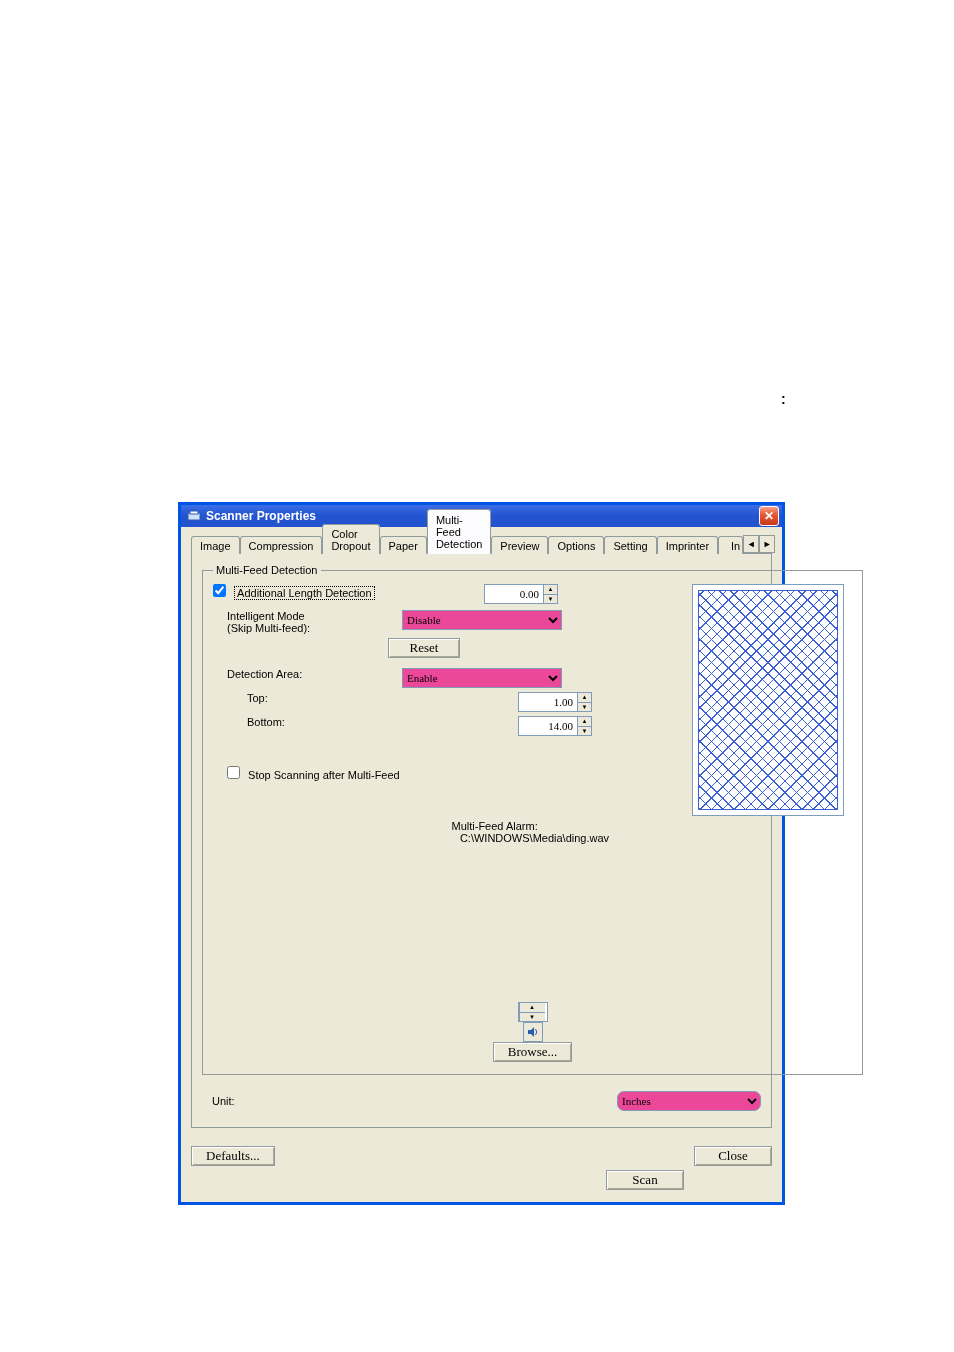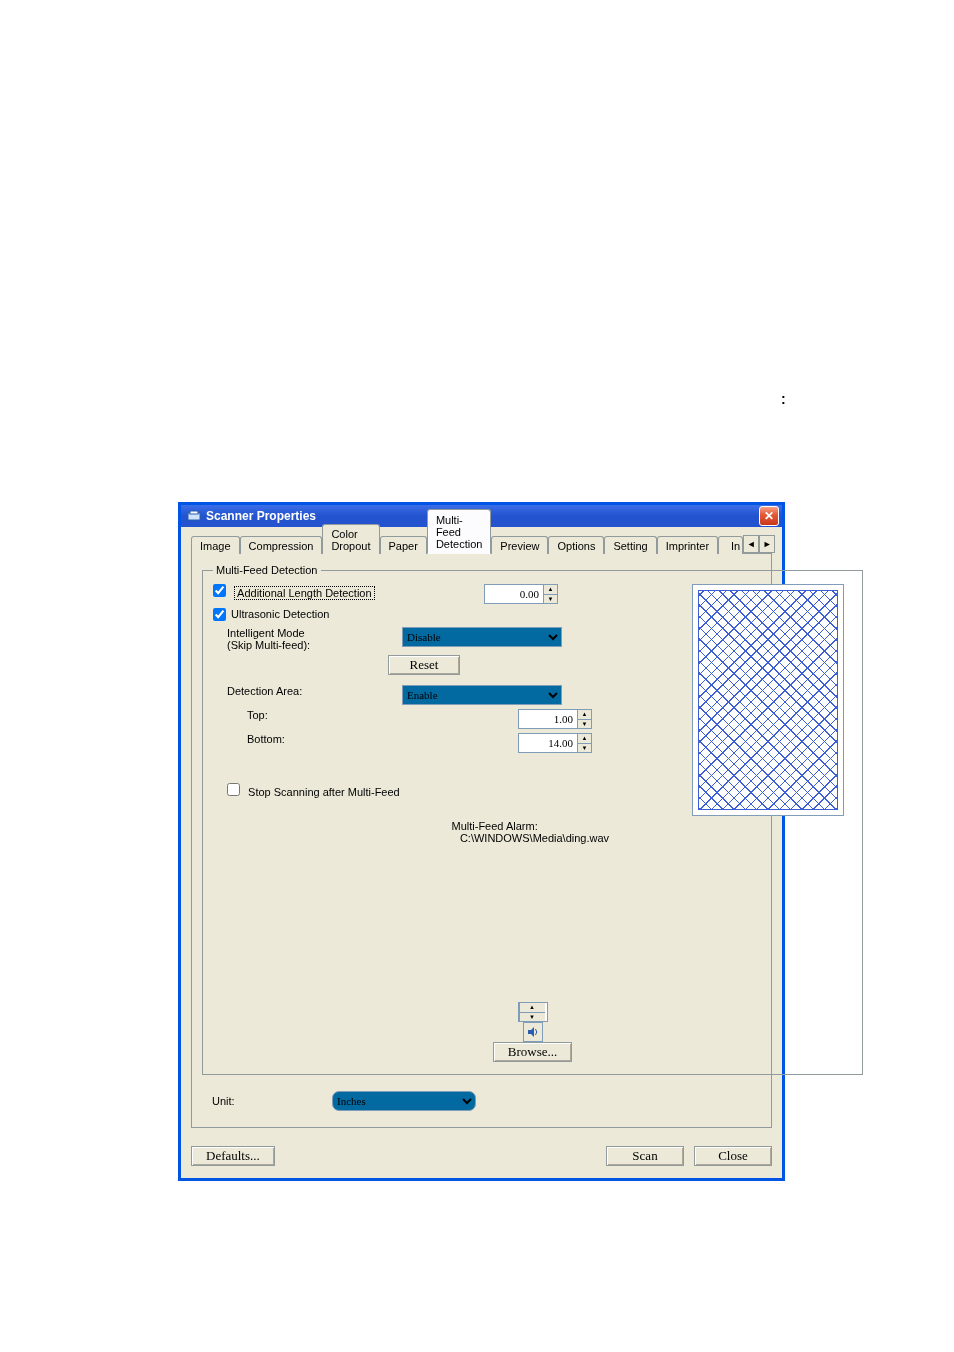--- a/index.html
+++ b/index.html
@@ -27,39 +27,39 @@
   .lbl{font-size:11px;}
   .lbl.dashed{border:1px dotted #000;padding:0 2px;}
   .lbl.disabled{color:#a0a0a0;}
   .col-left{width:175px;flex:0 0 175px;}
   .col-mid{width:170px;flex:0 0 170px;}
   .spinner{display:inline-flex;border:1px solid #7f9db9;background:#fff;height:18px;}
   .spinner input{border:none;width:50px;text-align:right;padding:0 4px;font-family:Liberation Serif, serif;font-size:11px;outline:none;}
   .spinbtns{display:flex;flex-direction:column;width:14px;}
   .spinbtns div{flex:1;border-left:1px solid #7f9db9;background:#ece9d8;display:flex;align-items:center;justify-content:center;font-size:6px;cursor:pointer;}
   .spinbtns div:first-child{border-bottom:1px solid #7f9db9;}
-  select.combo{border:1px solid #7f9db9;background:#0369a1;font-family:Tahoma;font-size:11px;height:20px;width:160px;}
+  select.combo{border:1px solid #7f9db9;background:#ec4899;font-family:Tahoma;font-size:11px;height:20px;width:160px;}
   .btn{border:1px solid #919b9c;background:#ece9d8;padding:1px 14px;font-family:Tahoma;font-size:13px;cursor:pointer;height:20px;box-shadow:inset 1px 1px 0 #fff, inset -1px -1px 0 #aca899;}
   .preview{width:150px;height:230px;border:1px solid #7f9db9;position:relative;overflow:hidden;background:#fff;}
   .crosshatch{position:absolute;inset:0;background-image:
     repeating-linear-gradient(45deg,#3d5fd6 0,#3d5fd6 1px,transparent 1px,transparent 8px),
     repeating-linear-gradient(-45deg,#3d5fd6 0,#3d5fd6 1px,transparent 1px,transparent 8px);
     border:1px solid #3d5fd6;margin:5px;}
   .group-inner{display:flex;}
   .group-left{flex:0 0 360px;}
   .group-right{flex:0 0 160px;padding-left:10px;}
   .indent{margin-left:14px;}
   .indent2{margin-left:34px;}
   .alarm-row{display:flex;align-items:center;margin-top:4px;flex-direction:column;}
   .alarm-path{flex:0 0 170px;font-size:11px;margin-left:4px;}
   .speaker-icon{width:18px;height:18px;border:1px solid #7f9db9;background:#ece9d8;margin:0 6px;display:flex;align-items:center;justify-content:center;}
   .bottom-btns{display:flex;margin-top:18px;}
   .bottom-btns .btn{min-width:78px;}
   .spacer{flex:1;}
-  .unit-row{display:flex;align-items:center;margin-top:16px;margin-left:10px;}
+  .unit-row{display:flex;align-items:center;margin-top:16px;margin-left:10px;justify-content:space-between;}
 </style>
 </head>
 <body>
 <div class="page">
   <div class="colon">:</div>
 
   <div class="window">
 
     <div class="titlebar">
       <span class="icon">
@@ -105,24 +105,20 @@
                 </div>
                 <div class="col-mid" style="text-align:right;">
                   <span class="spinner">
                     <input type="text" value="0.00" style="">
                     <span class="spinbtns">
                         <div>▲</div>
                         <div>▼</div>
                       </span>
                   </span>
                 </div>
-              </div>
-              <div class="row">
-                <input type="checkbox" class="chk" checked="" style="">
-                <span class="lbl">Ultrasonic Detection</span>
               </div>
 
               <div class="row" style="margin-top:6px;">
                 <div class="col-left indent">
                   <span class="lbl">Intelligent Mode</span><br>
                   <span class="lbl">(Skip Multi-feed):</span>
                 </div>
                 <div class="col-mid">
                   <select class="combo">
                     <option>Disable</option>
@@ -205,18 +201,18 @@
           <div style="width:120px;"><span class="lbl">Unit:</span></div>
           <select class="combo" style="width:144px;border-radius:7px;">
             <option>Inches</option>
           </select>
         </div>
       </div>
 
       <div class="bottom-btns">
         <button class="btn">Defaults...</button>
         <div class="spacer"></div>
-        <button class="btn" style="margin-right:10px;">Scan</button>
+        <button class="btn" style="margin-right:10px;margin-top:24px;">Scan</button>
         <button class="btn">Close</button>
       </div>
     </div>
   </div>
 </div>
 
 </body></html>

